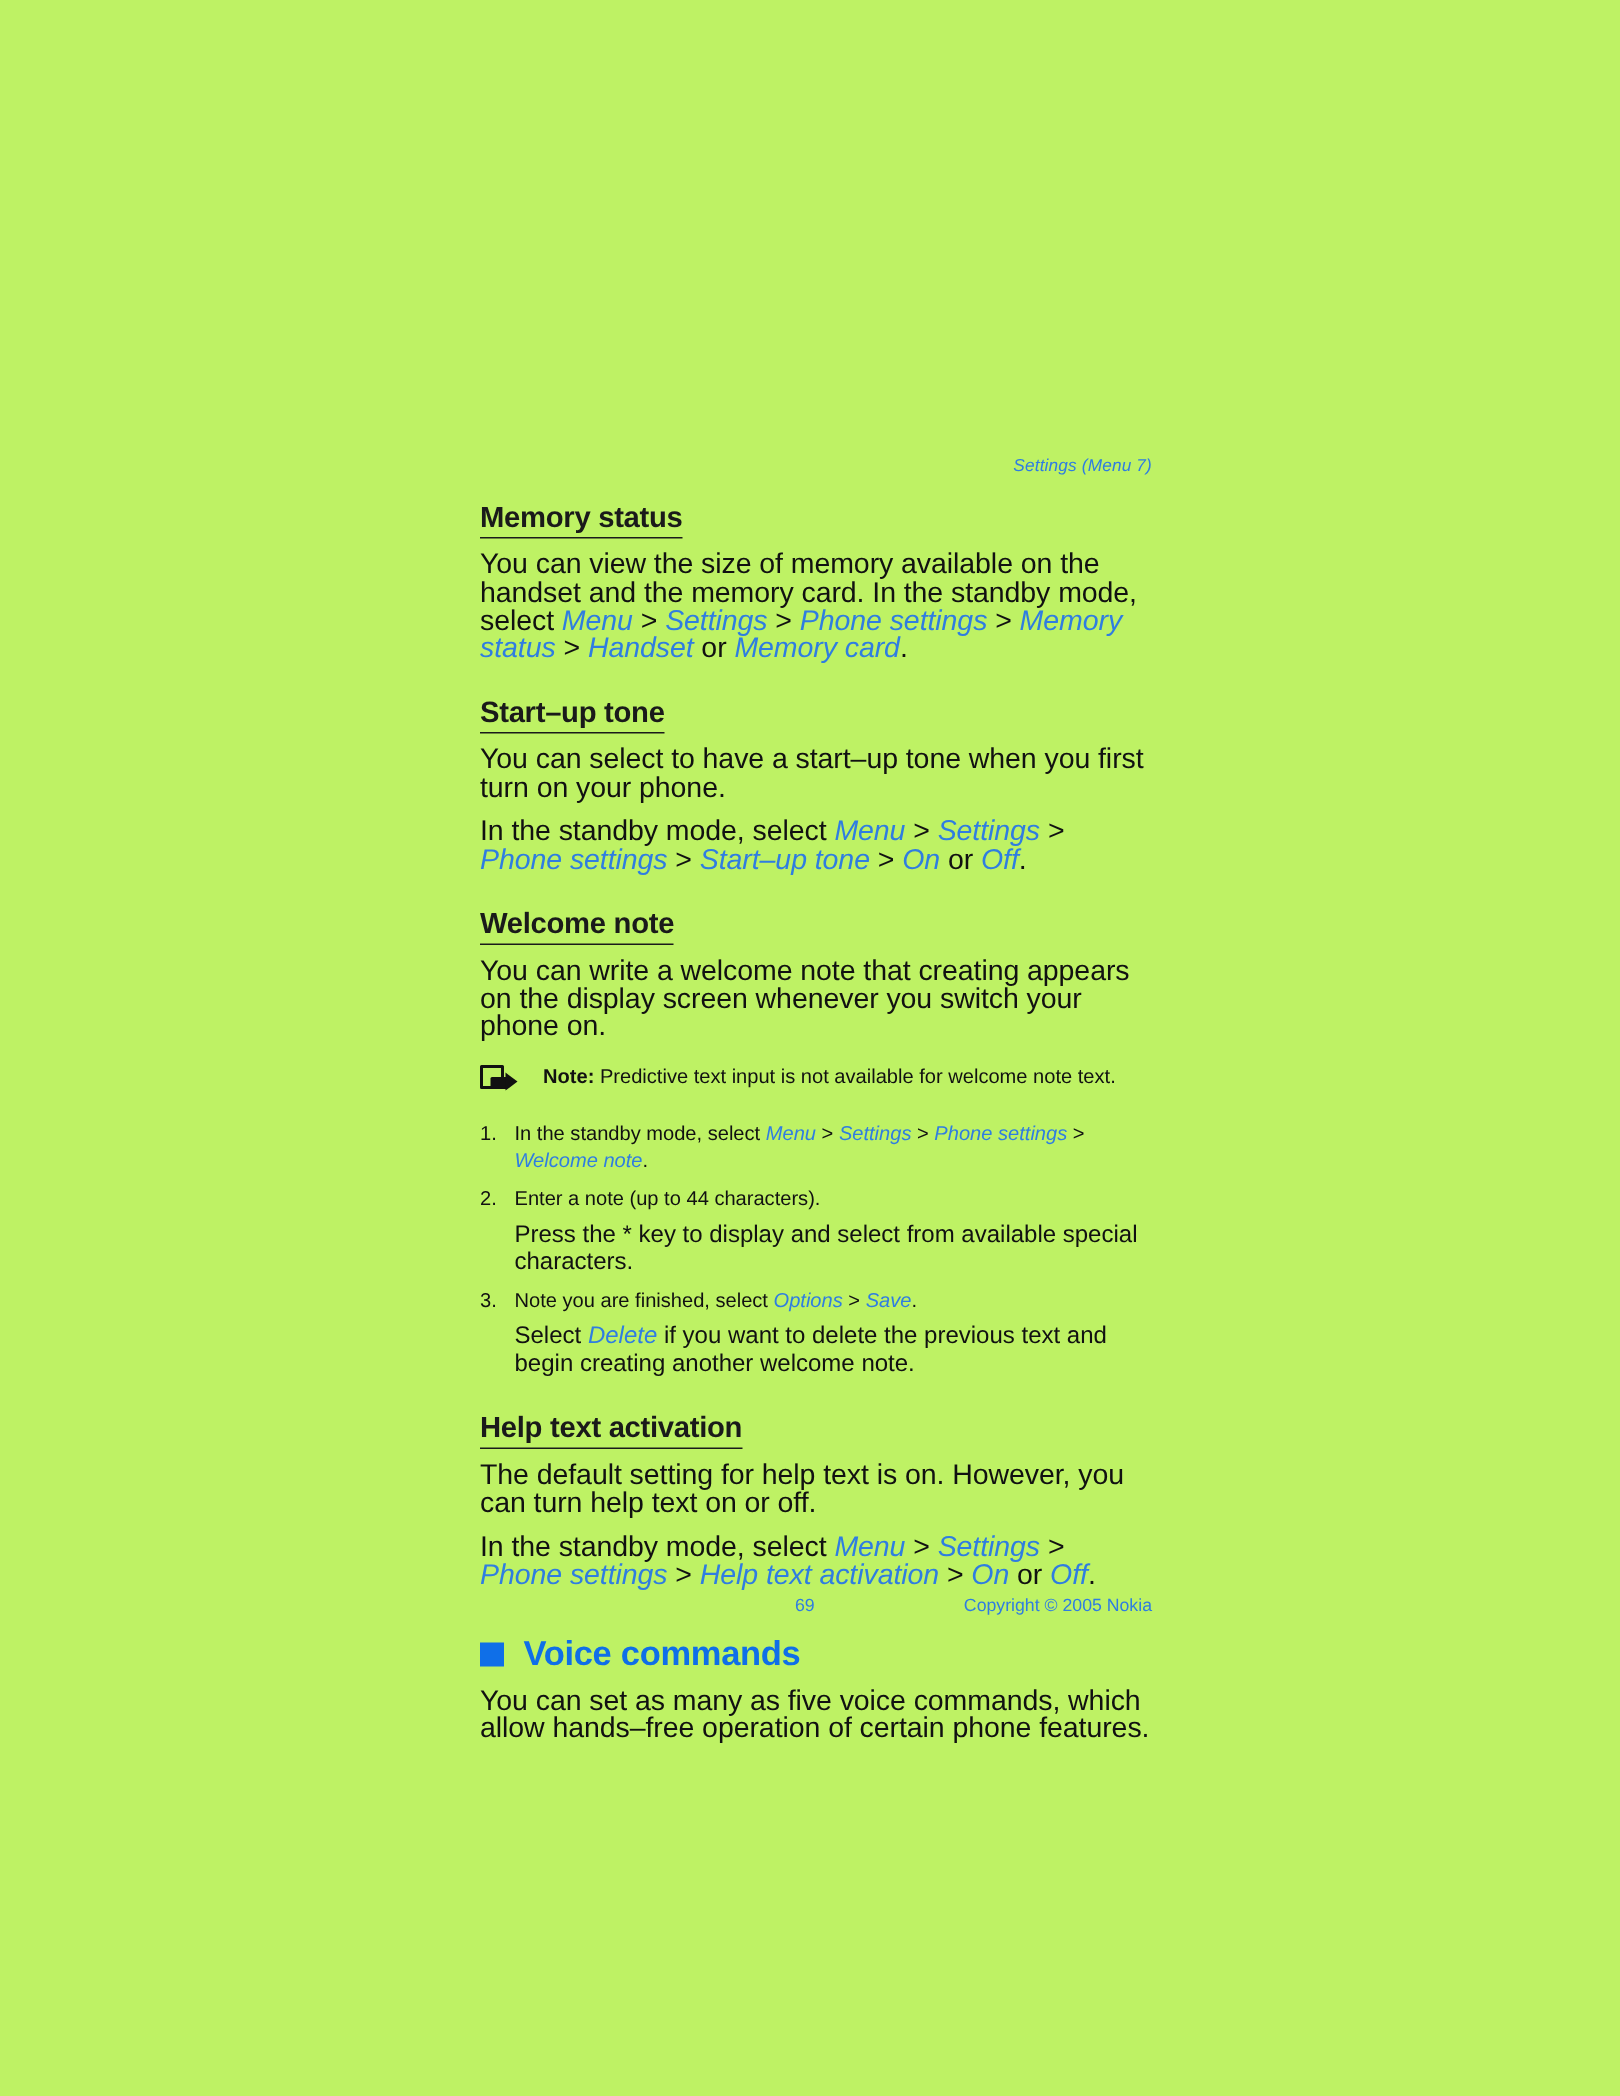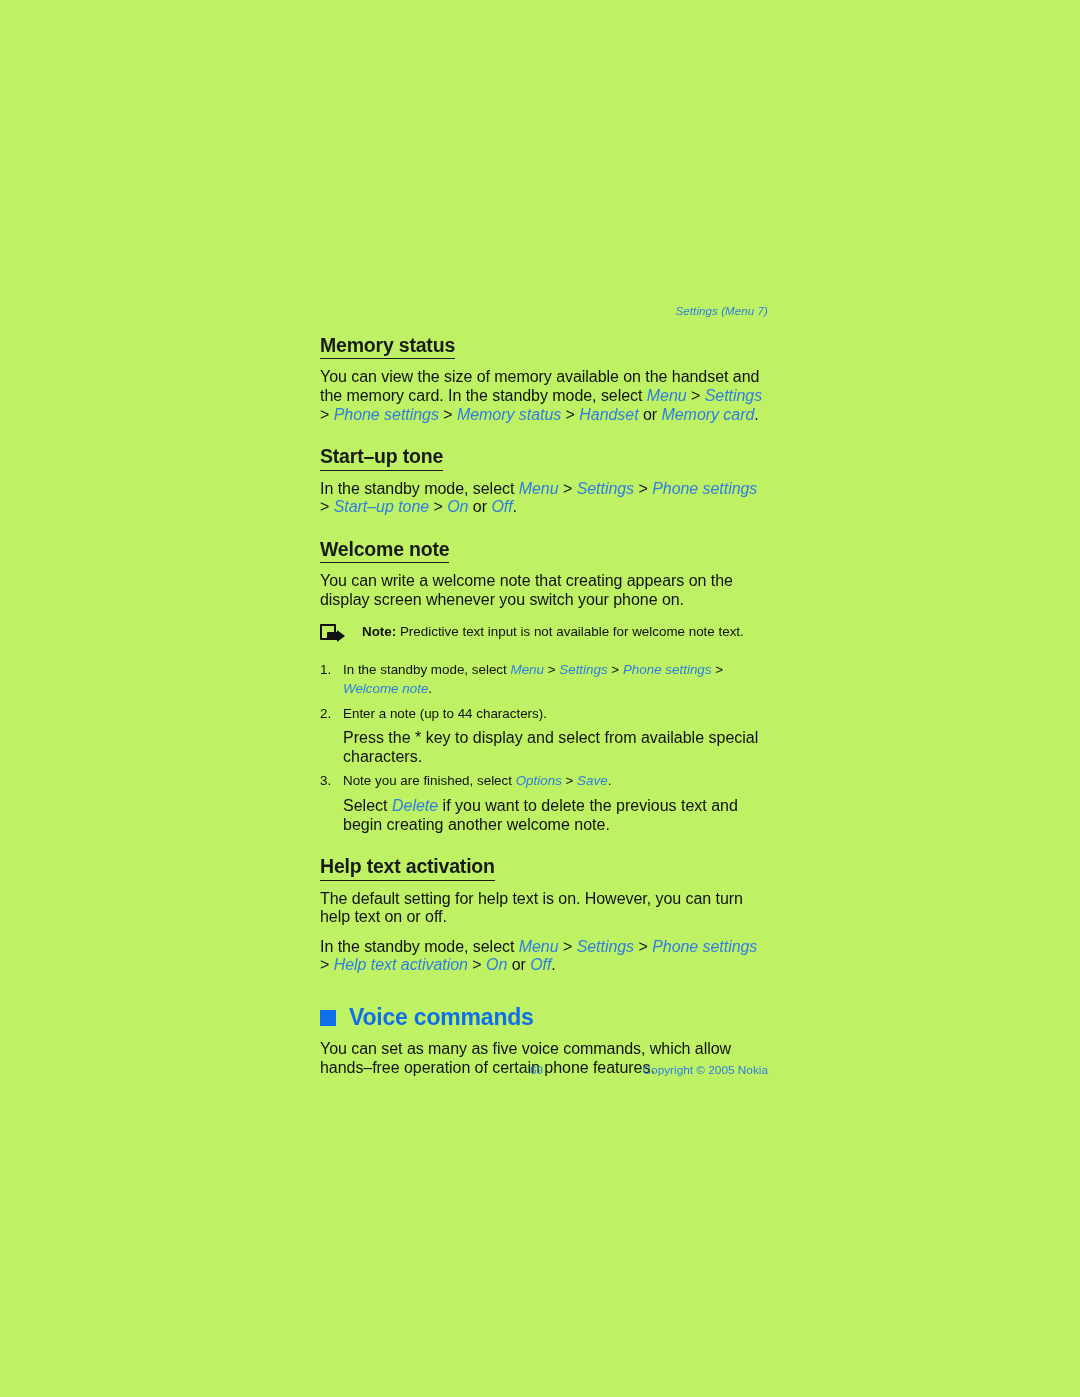--- a/index.html
+++ b/index.html
@@ -53,21 +53,21 @@
     border-bottom: 1.6px solid #1a1a1a;
     padding-bottom: 2px;
     line-height: 1.1;
   }
   .h2-wrap { margin-top: 0; }
 
   .section + .section { margin-top: 22px; }
 
   
   p.body {
-    font-size: 16px;
+    font-size: 19px;
     line-height: 18.6px;
     margin: 0 0 0 0;
     color: #111111;
     letter-spacing: -0.05px;
   }
   p.body + p.body { margin-top: 11px; }
 
   .lnk {
     color: #2f7de1;
     font-style: italic;
@@ -207,20 +207,21 @@
       <div class="h2-wrap">
         <div class="h2">Memory status</div>
       </div>
       <p class="body"><span>You can view the size of memory available on the handset and the memory card. In the standby mode, select </span><span class="lnk">Menu</span><span class="sep"> &gt; </span><span class="lnk">Settings</span><span class="sep"> &gt; </span><span class="lnk">Phone settings</span><span class="sep"> &gt; </span><span class="lnk">Memory status</span><span class="sep"> &gt; </span><span class="lnk">Handset</span><span> or </span><span class="lnk">Memory card</span><span>.</span></p>
     </div>
 
     <div class="section">
       <div class="h2-wrap">
         <div class="h2">Start–up tone</div>
       </div>
+      <p class="body"><span>You can select to have a start–up tone when you first turn on your phone.</span></p>
       <p class="body"><span>In the standby mode, select </span><span class="lnk">Menu</span><span class="sep"> &gt; </span><span class="lnk">Settings</span><span class="sep"> &gt; </span><span class="lnk">Phone settings</span><span class="sep"> &gt; </span><span class="lnk">Start–up tone</span><span class="sep"> &gt; </span><span class="lnk">On</span><span> or </span><span class="lnk">Off</span><span>.</span></p>
     </div>
 
     <div class="section">
       <div class="h2-wrap">
         <div class="h2">Welcome note</div>
       </div>
       <p class="body"><span>You can write a welcome note that creating appears on the display screen whenever you switch your phone on.</span></p>
 
       <div class="note">

